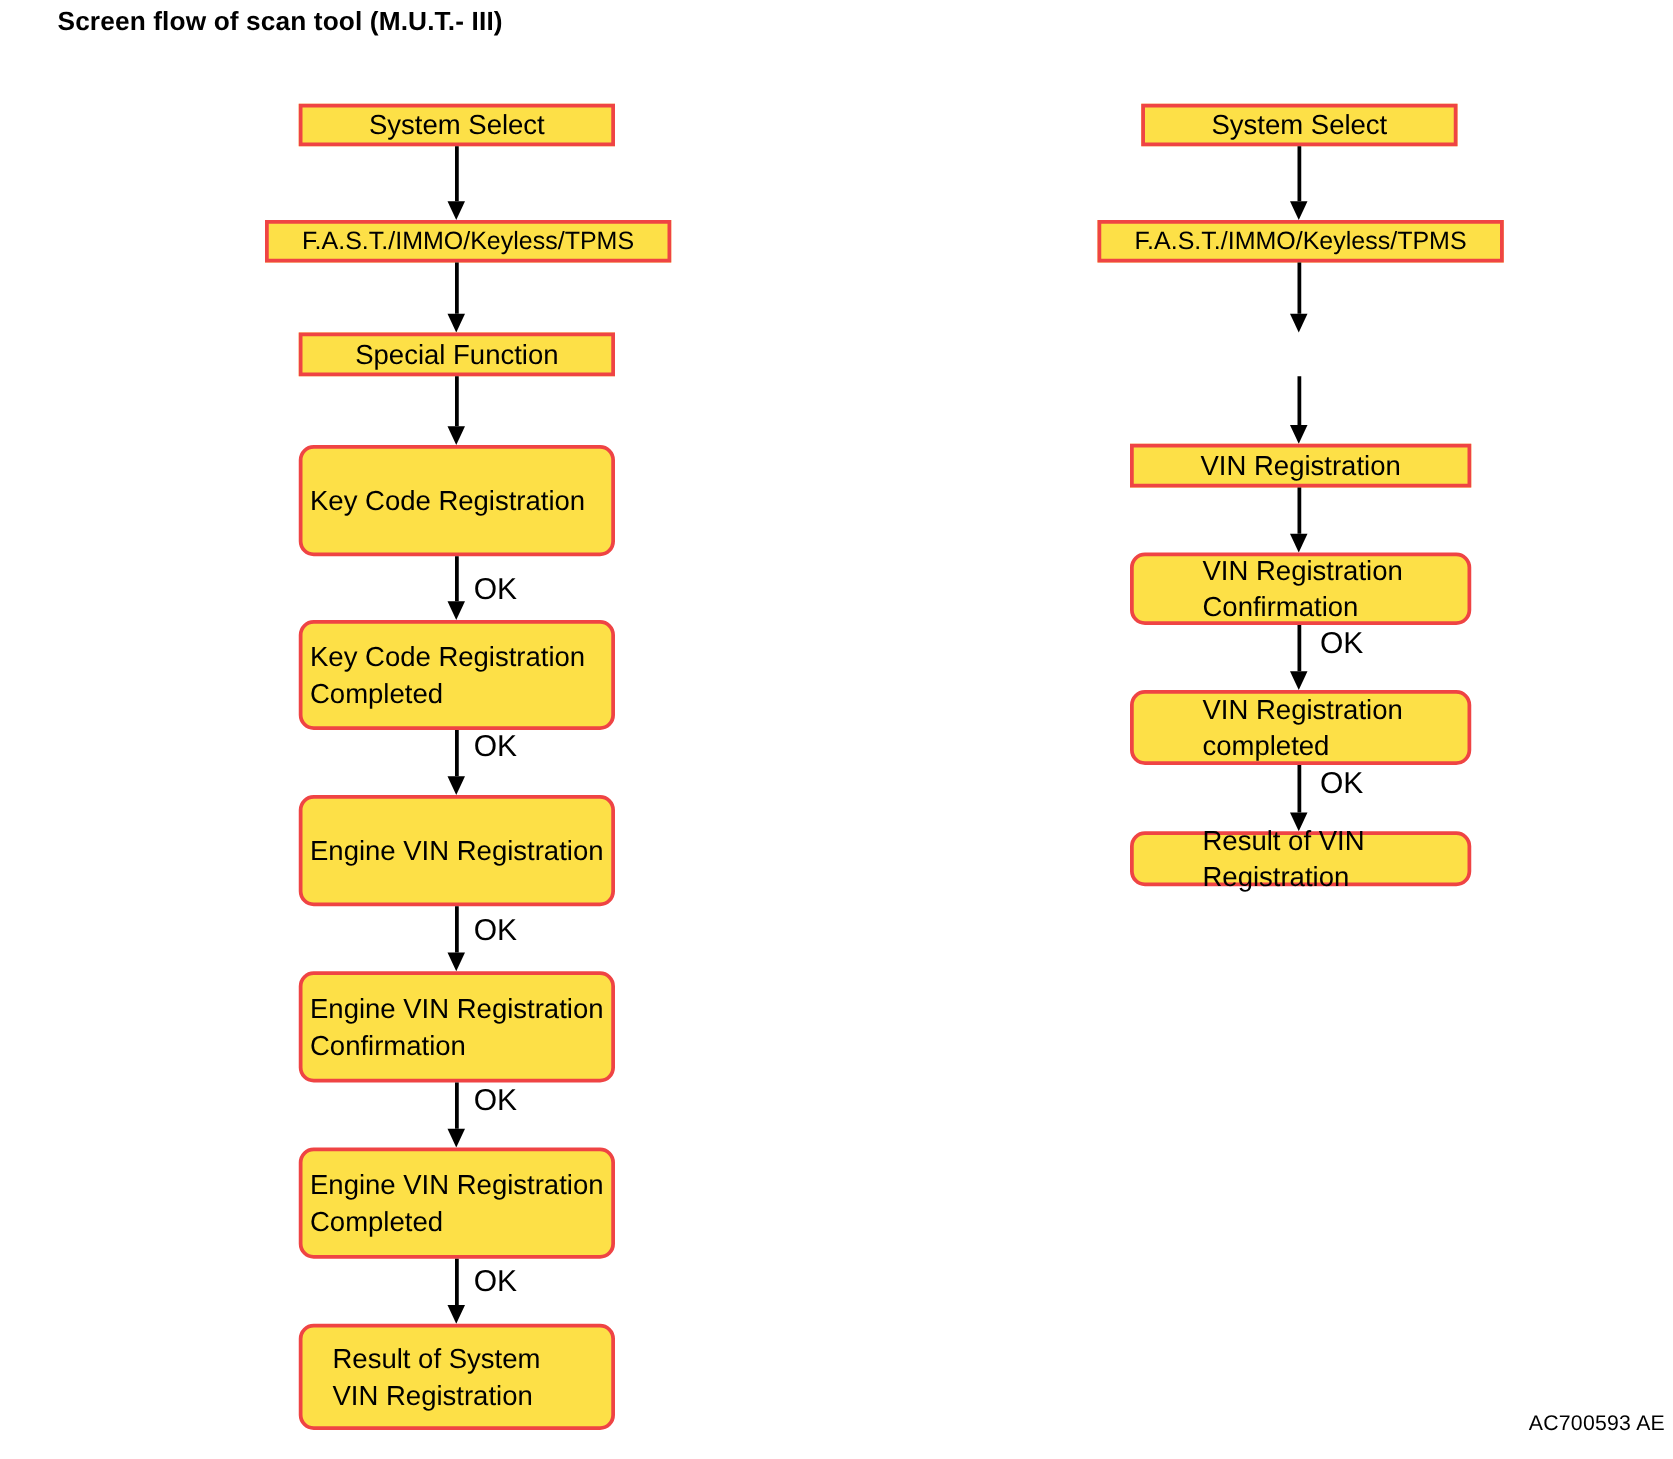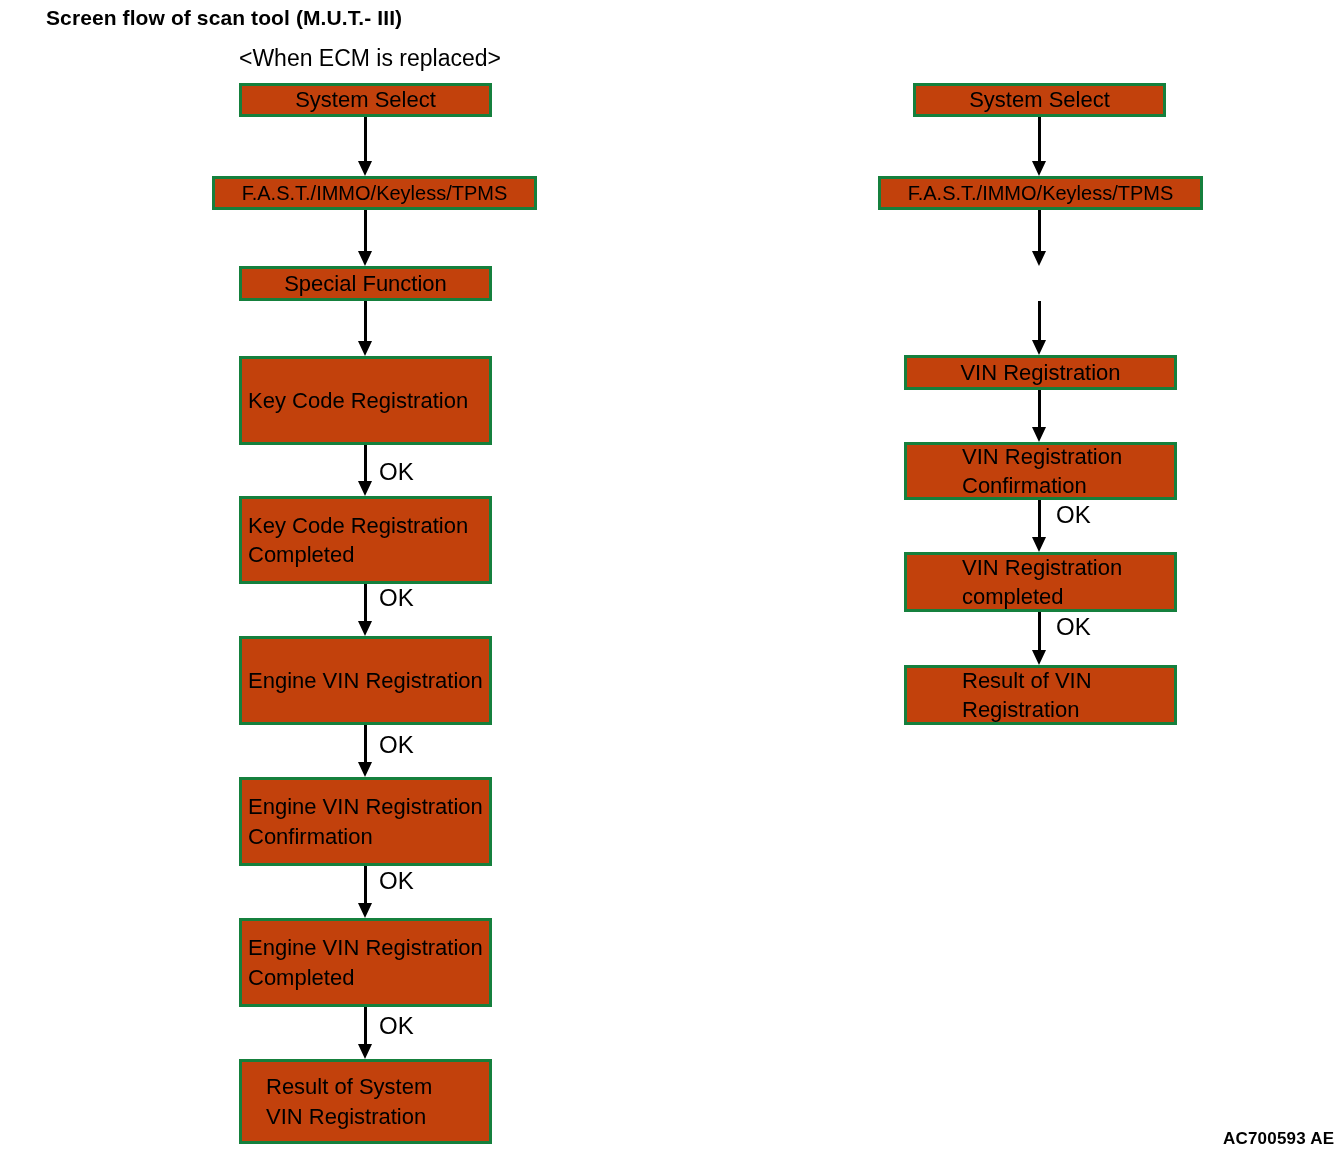--- a/index.html
+++ b/index.html
@@ -34,36 +34,37 @@
   .col-heading {
     position: absolute;
     font-size: 23px;
     white-space: nowrap;
     text-align: center;
   }
 
   .node {
     position: absolute;
     box-sizing: border-box;
-    border: 3px solid #15803d;
-    background: #c2410c;
+    border: 3px solid #ef4444;
+    background: #fde047;
     display: flex;
     flex-direction: column;
     justify-content: center;
     font-size: 22px;
     line-height: 1.32;
     white-space: pre-line;
   }
   .node.center {
     align-items: center;
     text-align: center;
   }
   .node.left {
     align-items: flex-start;
     text-align: left;
+    border-radius: 12px;
   }
 
   .connector {
     position: absolute;
   }
   .connector .shaft {
     position: absolute;
     left: 0;
     top: 0;
     width: 3px;
@@ -81,34 +82,33 @@
 
   .edge-label {
     position: absolute;
     font-size: 24px;
     line-height: 1;
     white-space: nowrap;
   }
 
   .code-tag {
     position: absolute;
-    font-weight: bold;
+    font-weight: normal;
     font-size: 17px;
     letter-spacing: 0.2px;
     white-space: nowrap;
   }
 </style>
 </head>
 <body>
 
 <div id="stage">
 
   <div class="title" style="left:14px; top:6px;">Screen flow of scan tool (M.U.T.- III)</div>
 
-  <div class="col-heading" style="left:183px; top:45px; width:310px;">&lt;When ECM is replaced&gt;</div>
 
   <div class="node center" style="left:207px; top:83px; width:253px; height:34px;">
     <span>System Select</span>
   </div>
 
   <div class="connector" style="left:332px; top:117px; height:59px;">
     <div class="shaft" style="height:44px;"></div>
     <div class="head" style="top:44px;"></div>
   </div>
 
@@ -237,20 +237,20 @@
     <span>VIN Registration
 completed</span>
   </div>
 
   <div class="connector" style="left:1006px; top:612px; height:53px;">
     <div class="shaft" style="height:38px;"></div>
     <div class="head" style="top:38px;"></div>
   </div>
   <div class="edge-label" style="left:1024px; top:615px;">OK</div>
 
-  <div class="node left" style="left:872px; top:665px; width:273px; height:60px; padding-left:55px;">
+  <div class="node left" style="left:872px; top:665px; width:273px; height:44px; padding-left:55px;">
     <span>Result of VIN
 Registration</span>
   </div>
 
   <div class="code-tag" style="left:1191px; top:1129px;">AC700593 AE</div>
 
 </div>
 
 </body></html>

